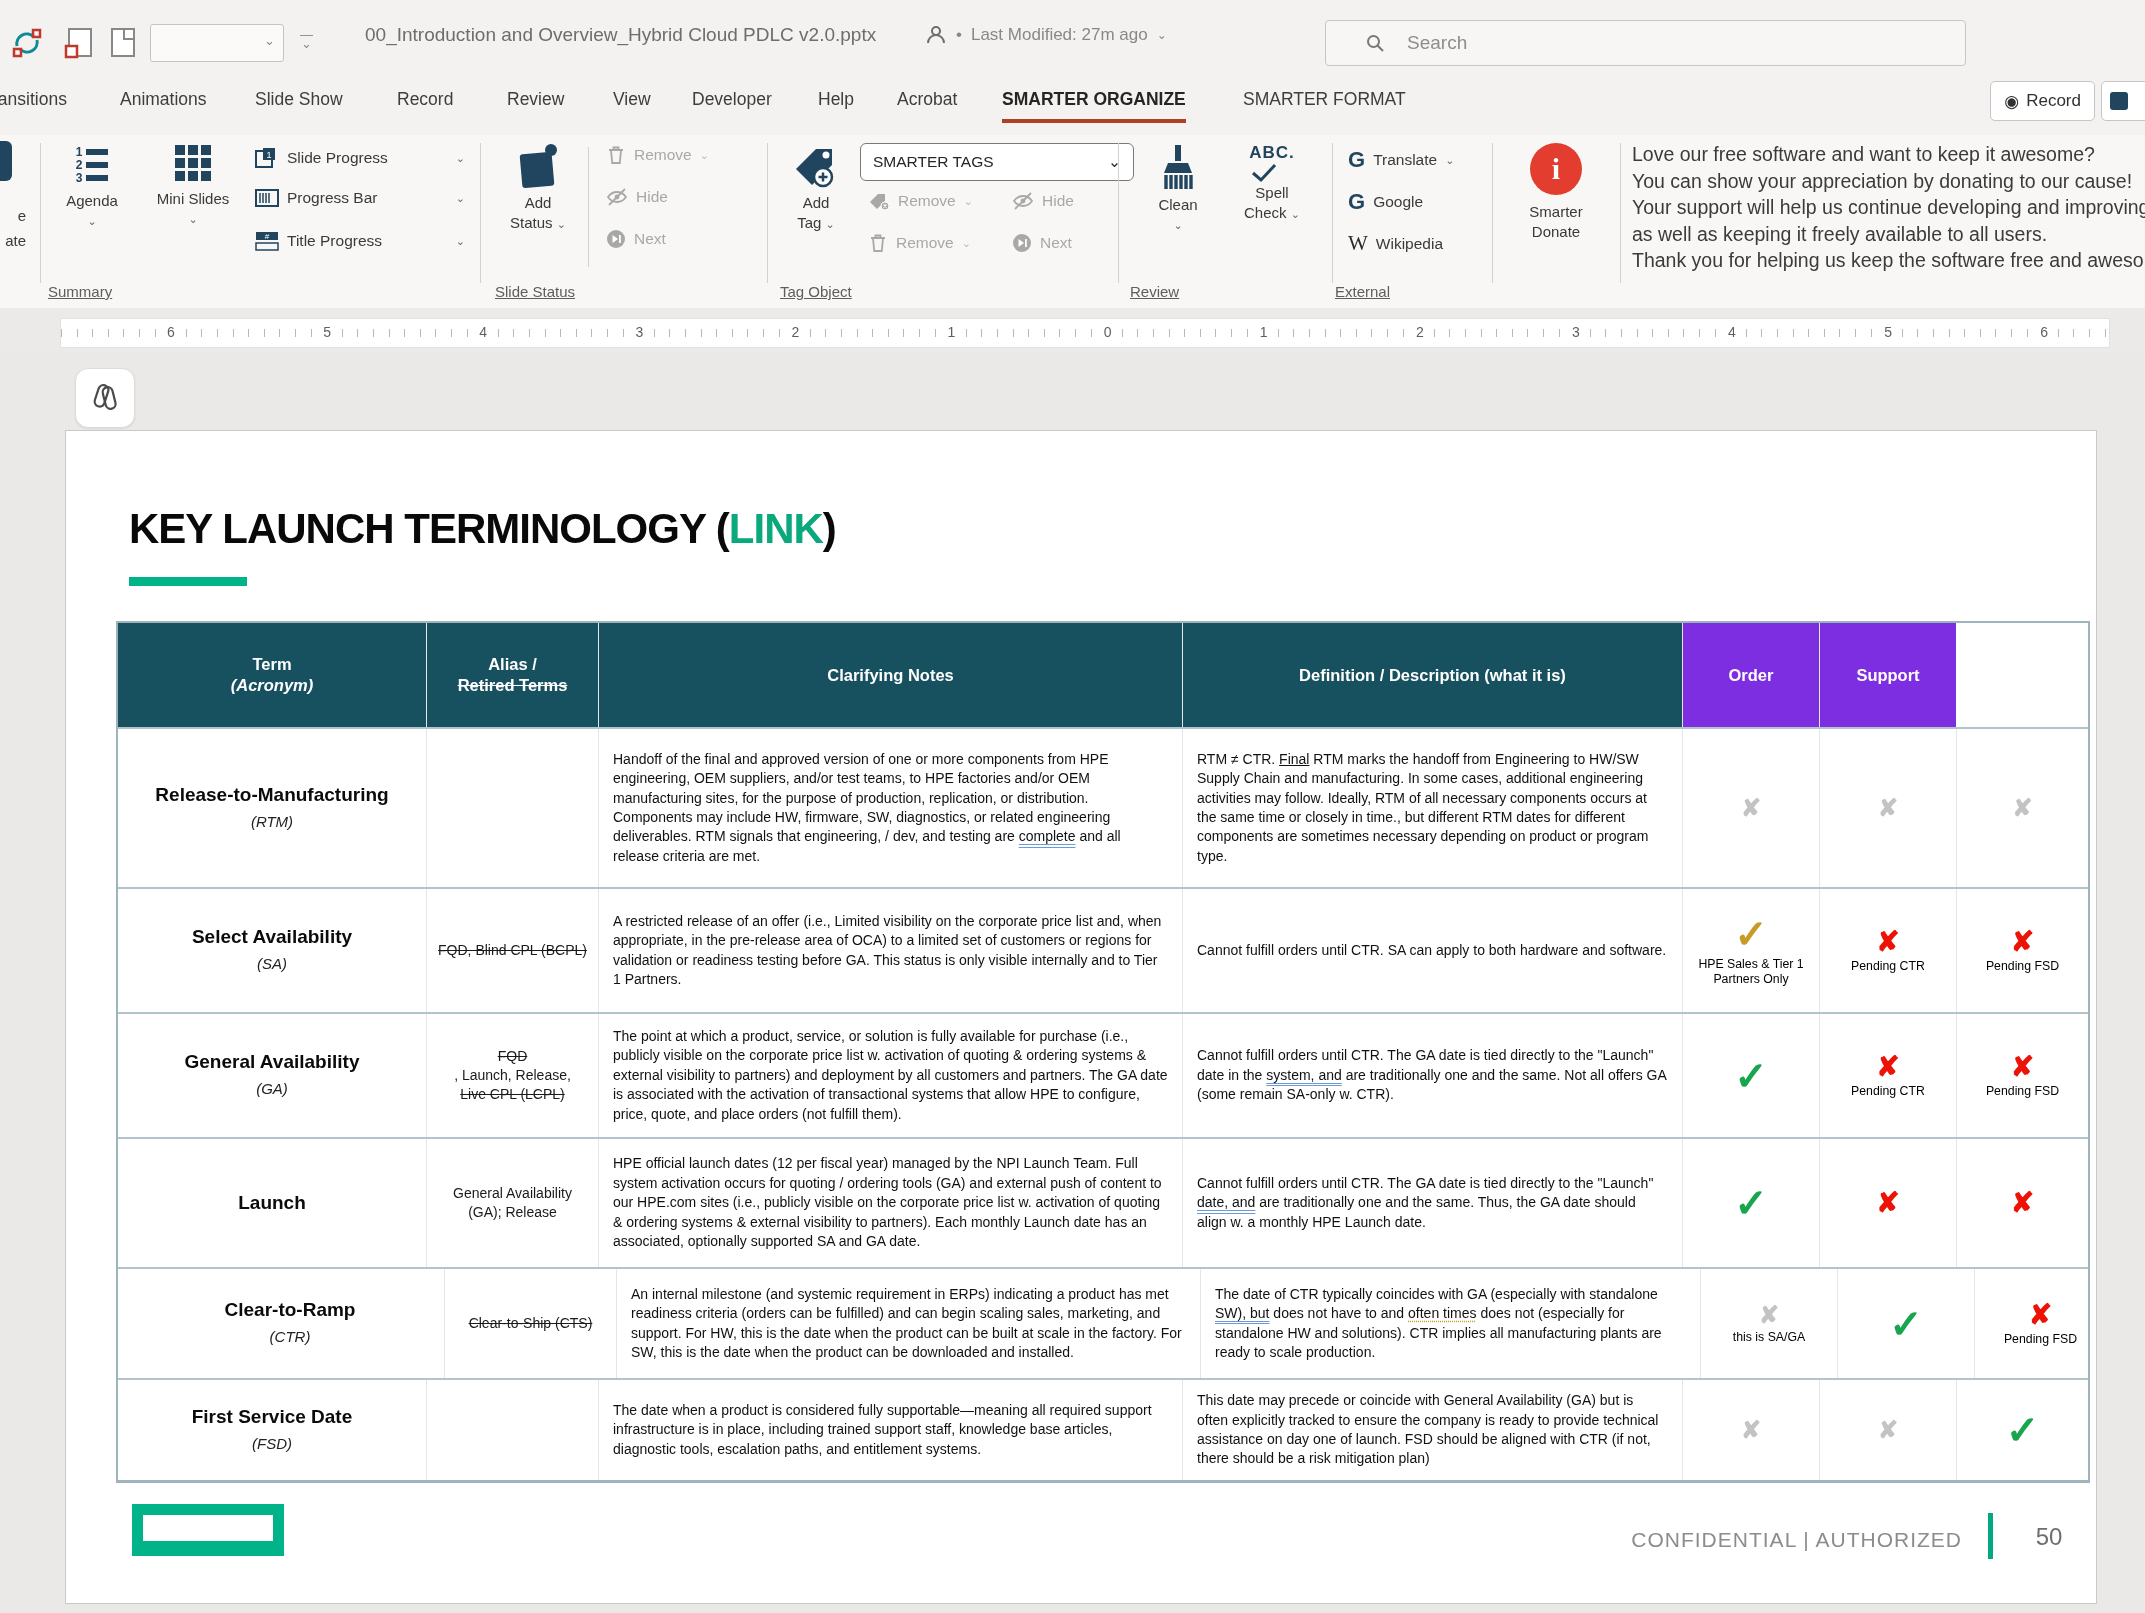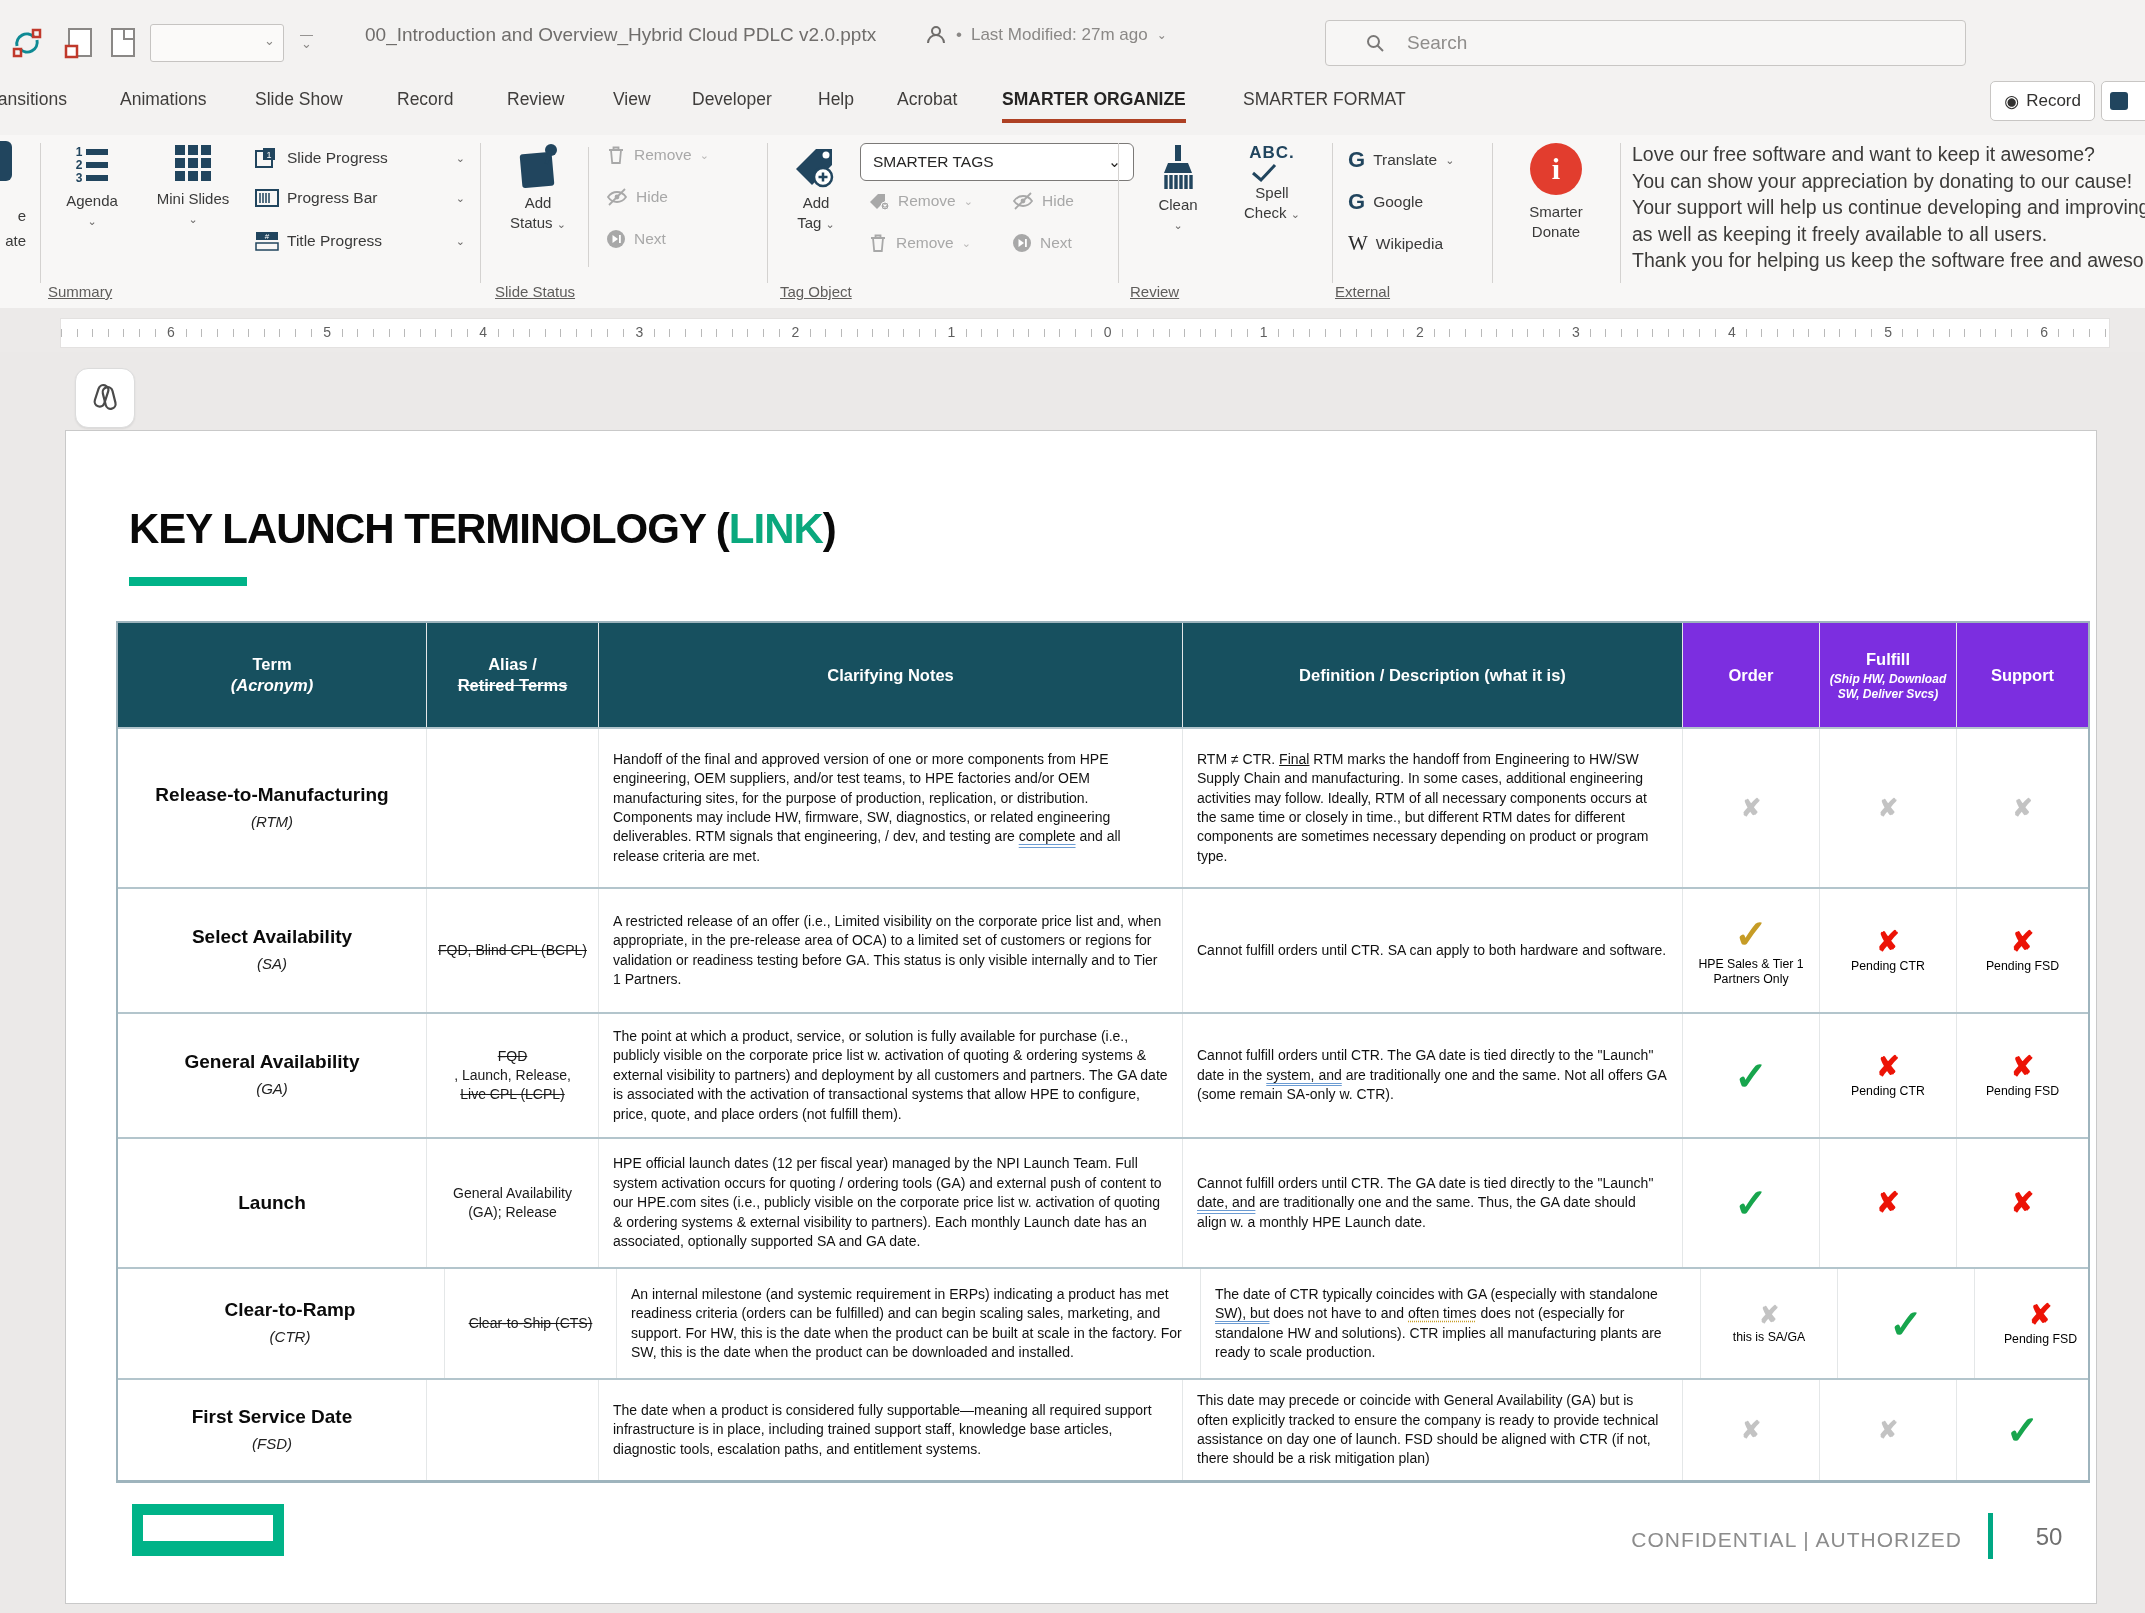--- a/index.html
+++ b/index.html
@@ -422,24 +422,20 @@
             <div class="t-cell th-teal">
               <span>Clarifying Notes</span>
             </div>
             <div class="t-cell th-teal">
               <span>Definition / Description (what it is)</span>
             </div>
             <div class="t-cell th-purple">
               <span>Order</span>
             </div>
             <div class="t-cell th-purple">
-              <div>Fulfill</div>
-              <div class="sub">(Ship HW, Download SW, Deliver Svcs)</div>
-            </div>
-            <div class="t-cell th-purple">
               <span>Support</span>
             </div>
           </div>
           <div class="t-row" style="height: 158px;">
             <div class="t-cell c-term">
               <div>Release-to-Manufacturing</div>
               <div class="c-acr">(RTM)</div>
             </div>
             <div class="t-cell c-alias"></div>
             <div class="t-cell c-text">

